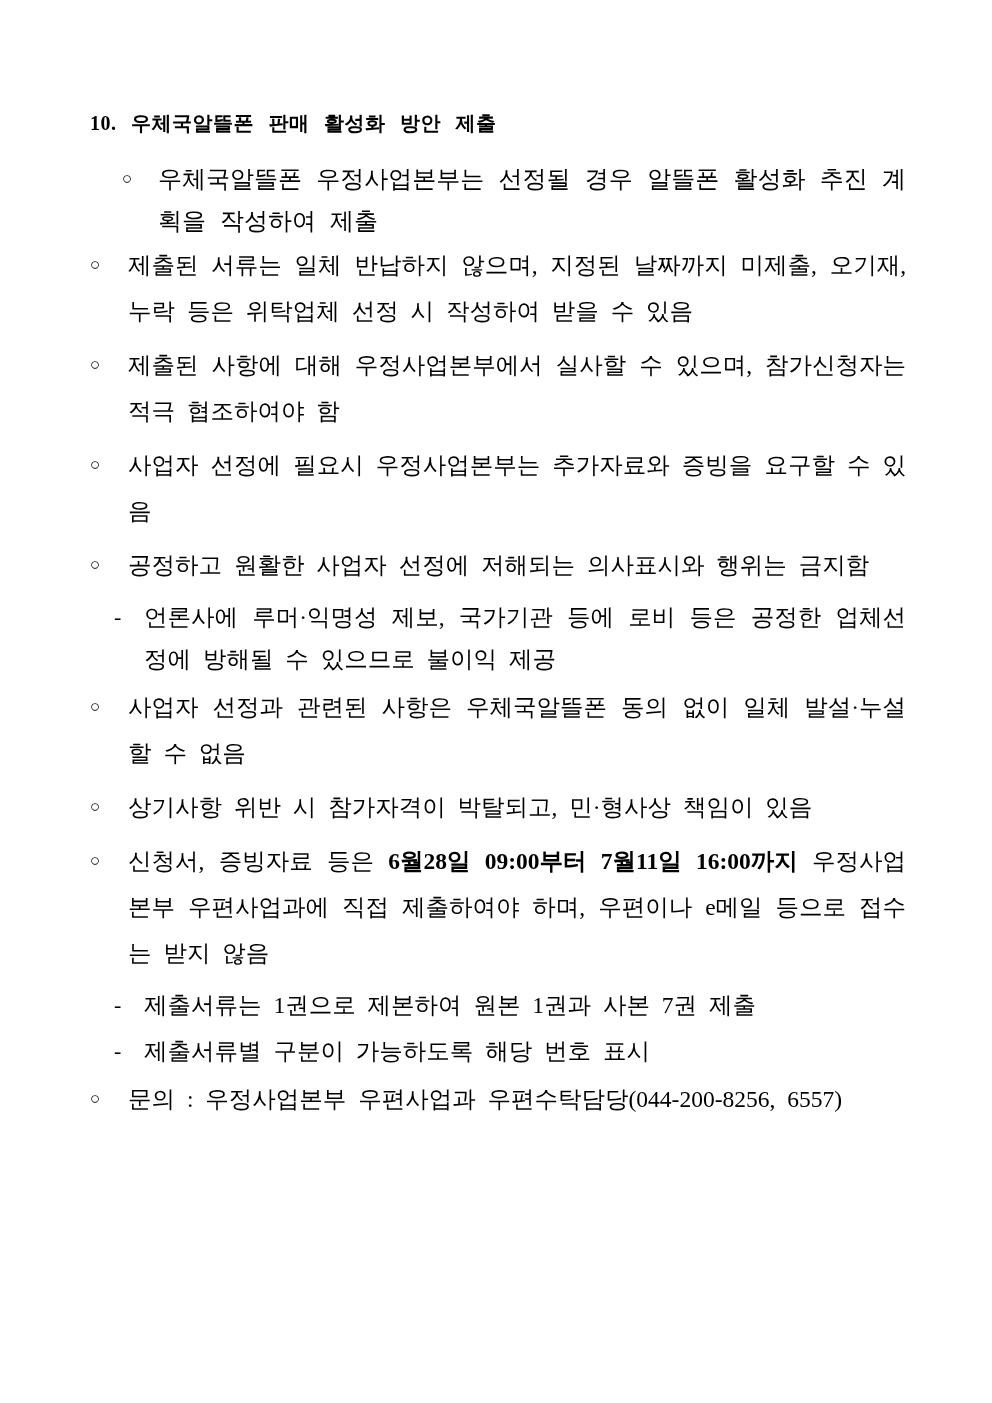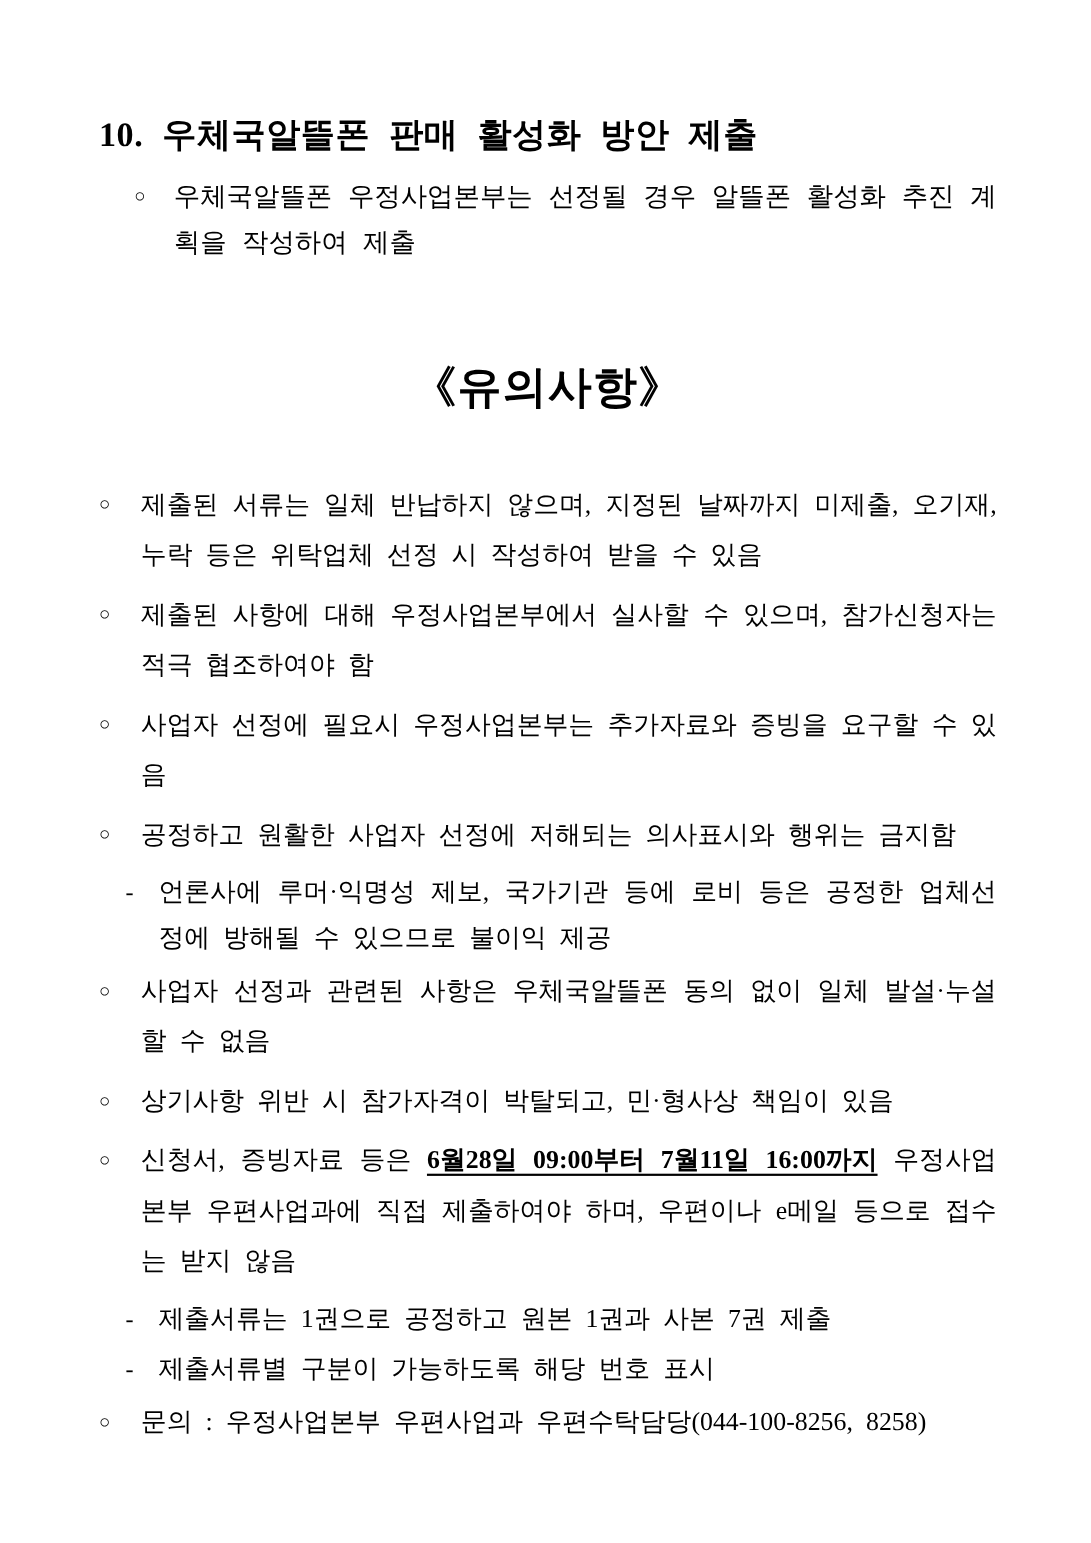--- a/index.html
+++ b/index.html
@@ -18,21 +18,21 @@
     box-sizing: border-box;
     width: 992px;
     height: 1403px;
     padding: 106px 86px 0 90px;
     background: #ffffff;
   }
 
   
   .sec10-heading {
     margin: 0 0 18px 0;
-    font-size: 31px;
+    font-size: 20px;
     font-weight: bold;
     word-spacing: 9px;
     letter-spacing: 0.5px;
     line-height: 34px;
   }
   .sec10-item {
     display: flex;
     padding-left: 32px;
     font-size: 24px;
     line-height: 42px;
@@ -82,38 +82,36 @@
     line-height: 42px;
     margin-bottom: 4px;
   }
   .item.dash .marker {
     flex: 0 0 30px;
     font-size: 22px;
     line-height: 42px;
   }
   .em-deadline {
     font-weight: bold;
-    text-decoration: underline;
     text-underline-offset: 5px;
   }
 </style>
 </head>
 <body>
 
 <div class="page">
 
   <div>
     <h2 class="sec10-heading">10. 우체국알뜰폰 판매 활성화 방안 제출</h2>
     <div class="sec10-item">
       <span class="marker">○</span>
       <div class="txt">우체국알뜰폰 우정사업본부는 선정될 경우 알뜰폰 활성화 추진 계획을 작성하여 제출</div>
     </div>
   </div>
 
-  <h1 class="notice-title">《유의사항》</h1>
 
   <div class="notice-list">
 
     <div class="item">
       <span class="marker">○</span>
       <div class="txt">제출된 서류는 일체 반납하지 않으며, 지정된 날짜까지 미제출, 오기재, 누락 등은 위탁업체 선정 시 작성하여 받을 수 있음</div>
     </div>
 
     <div class="item">
       <span class="marker">○</span>
@@ -145,27 +143,27 @@
       <div class="txt">상기사항 위반 시 참가자격이 박탈되고, 민·형사상 책임이 있음</div>
     </div>
 
     <div class="item">
       <span class="marker">○</span>
       <div class="txt"><span>신청서, 증빙자료 등은 </span><span class="em-deadline">6월28일 09:00부터 7월11일 16:00까지</span><span> 우정사업본부 우편사업과에 직접 제출하여야 하며, 우편이나 e메일 등으로 접수는 받지 않음</span></div>
     </div>
 
     <div class="item dash">
       <span class="marker">-</span>
-      <div class="txt">제출서류는 1권으로 공정하고 원본 1권과 사본 7권 제출</div>
+      <div class="txt">제출서류는 1권으로 제본하여 원본 1권과 사본 7권 제출</div>
     </div>
 
     <div class="item dash">
       <span class="marker">-</span>
       <div class="txt">제출서류별 구분이 가능하도록 해당 번호 표시</div>
     </div>
 
     <div class="item">
       <span class="marker">○</span>
-      <div class="txt">문의 : 우정사업본부 우편사업과 우편수탁담당(044-100-8256, 8258)</div>
+      <div class="txt">문의 : 우정사업본부 우편사업과 우편수탁담당(044-200-8256, 6557)</div>
     </div>
 
   </div>
 </div>
 
 </body></html>

